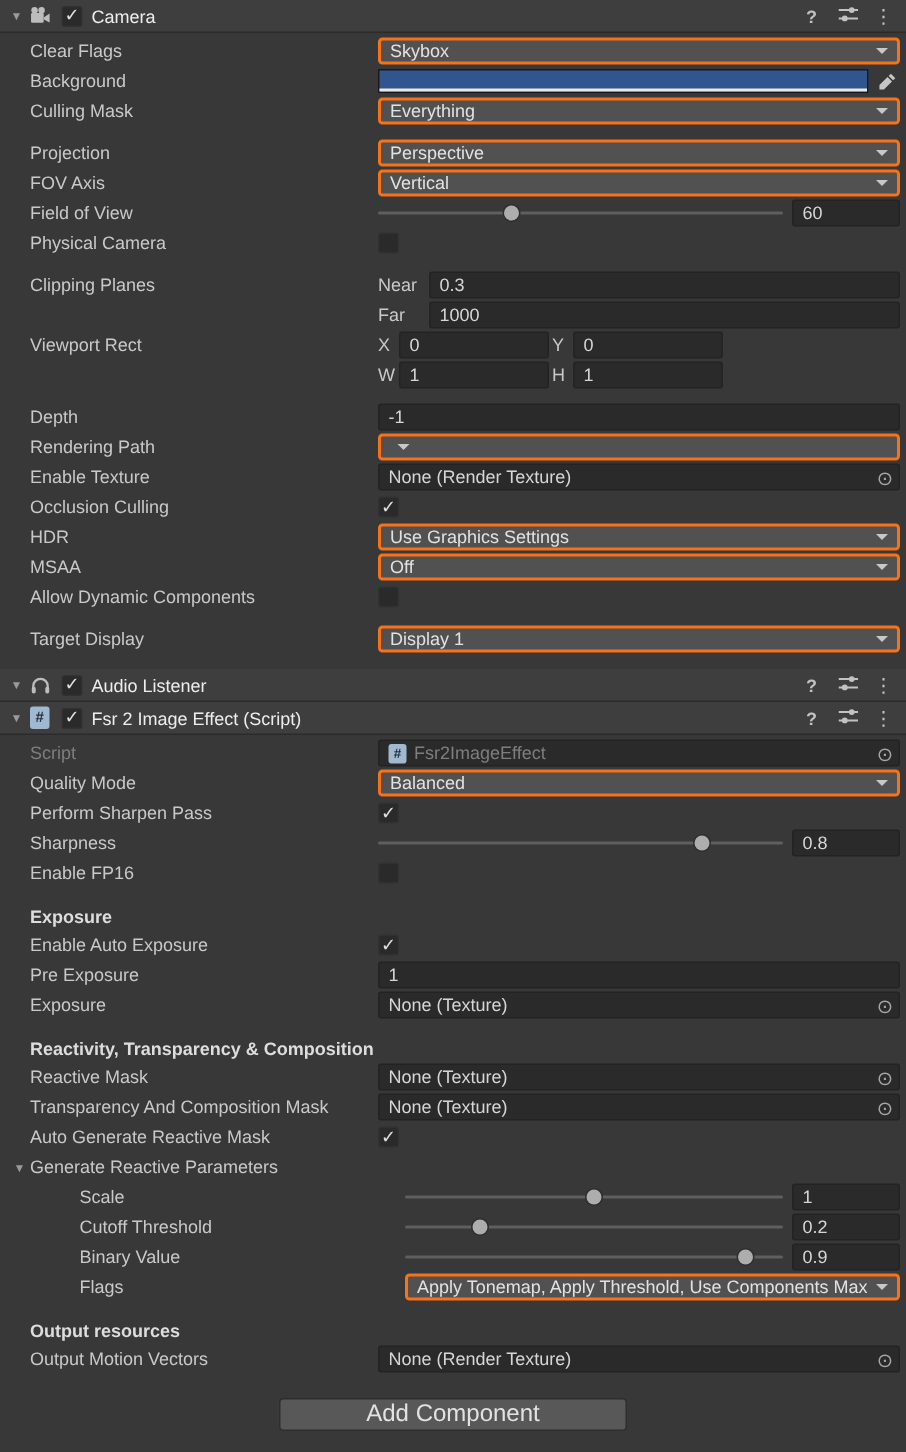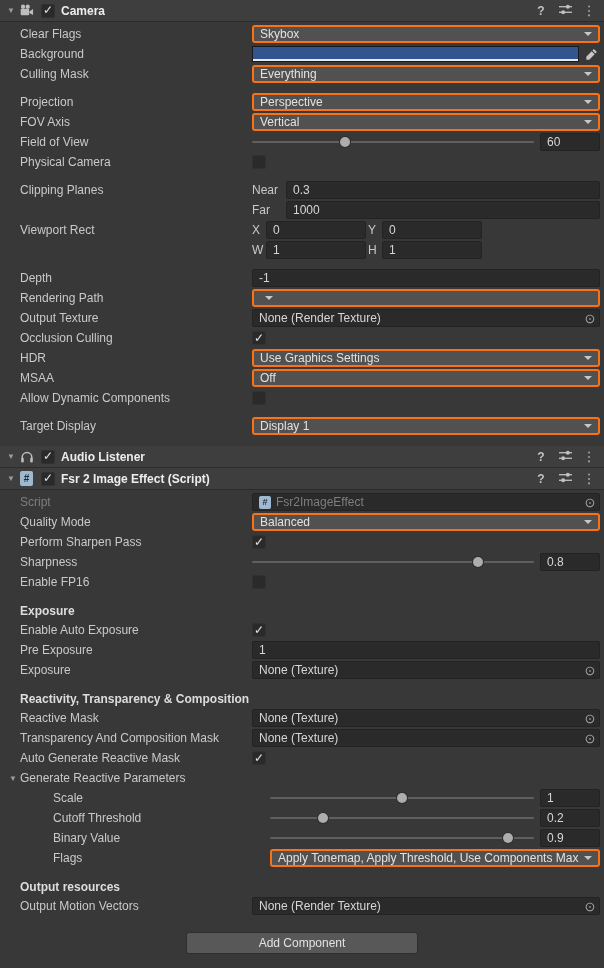--- a/index.html
+++ b/index.html
@@ -23,21 +23,21 @@
     align-items: center;
     padding: 0 8px 0 4px;
   }
   .comp-header:first-child { border-top: none; }
   .fold {
     width: 14px; text-align: center;
     font-size: 8px; color: #9A9A9A; flex-shrink: 0;
     cursor: default;
   }
   .comp-icon { width: 17px; height: 16px; display: flex; align-items: center; justify-content: center; margin-right: 4px; flex-shrink: 0; }
-  .comp-title { font-weight: bold; color: #EDEDED; margin-left: 6px; white-space: nowrap; }
+  .comp-title { font-weight: normal; color: #EDEDED; margin-left: 6px; white-space: nowrap; }
   .flex-spacer { flex: 1; }
   .hbtn { margin-left: 10px; color: #C2C2C2; font-weight: bold; width: 14px; text-align: center; flex-shrink: 0; }
   .hbtn.kebab { font-weight: normal; font-size: 13px; }
   .script-page {
     width: 13px; height: 15px; background: #9FB9D0; border-radius: 2px;
     color: #1F2C3A; font-weight: bold; font-size: 10px;
     display: flex; align-items: center; justify-content: center;
   }
 
   
@@ -66,21 +66,21 @@
   .caret {
     width: 0; height: 0; margin-left: 5px; flex-shrink: 0;
     border-left: 4px solid transparent; border-right: 4px solid transparent;
     border-top: 4px solid #C8C8C8;
   }
   .field {
     height: 18px; background: #2A2A2A; border: 1px solid #232323; border-radius: 2px;
     display: flex; align-items: center; padding: 0 6px; color: #D6D6D6;
     white-space: nowrap; overflow: hidden;
   }
-  .numbox { width: 60px; margin-left: 6px; flex-shrink: 0; }
+  .numbox { width: 72px; margin-left: 6px; flex-shrink: 0; }
   .objfield {
     height: 18px; background: #2A2A2A; border: 1px solid #232323; border-radius: 2px;
     display: flex; align-items: center; padding-left: 6px; color: #D6D6D6;
   }
   .obj-text { flex: 1; white-space: nowrap; overflow: hidden; }
   .obj-picker {
     width: 18px; height: 16px; flex-shrink: 0; color: #A6A6A6;
     display: flex; align-items: center; justify-content: center; font-size: 13px;
   }
   .checkbox {
@@ -121,21 +121,21 @@
   
   .section-h {
     height: 18px; margin-top: 10px; padding-left: 20px;
     display: flex; align-items: center;
     font-weight: bold; color: #DDDDDD; white-space: nowrap;
   }
   .addc-wrap { display: flex; justify-content: center; margin-top: 16px; }
   .addc {
     width: 232px; height: 22px;
     background: #585858; border: 1px solid #2E2E2E; border-radius: 3px;
-    color: #E2E2E2; font-family: "Liberation Sans", sans-serif; font-size: 12px;
+    color: #E2E2E2; font-family: "Liberation Sans", sans-serif; font-size: 16px;
     display: flex; align-items: center; justify-content: center; cursor: default;
   }
 </style>
 </head>
 <body>
 
 <div class="inspector">
 
   <section>
     <header class="comp-header">
@@ -286,21 +286,21 @@
       </div>
 
       <div class="row">
         <span class="label">Rendering Path</span>
         <div class="dropdown">
           <span class="caret"></span>
         </div>
       </div>
 
       <div class="row">
-        <span class="label">Output Texture</span>
+        <span class="label">Enable Texture</span>
         <div class="objfield grow">
           <span class="obj-text">None (Render Texture)</span>
           <span class="obj-picker">⊙</span>
         </div>
       </div>
 
       <div class="row">
         <span class="label">Occlusion Culling</span>
         <span class="checkbox checked"></span>
       </div>

